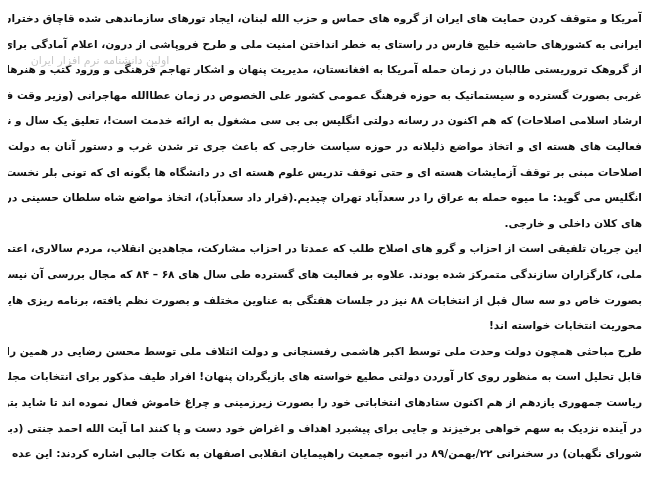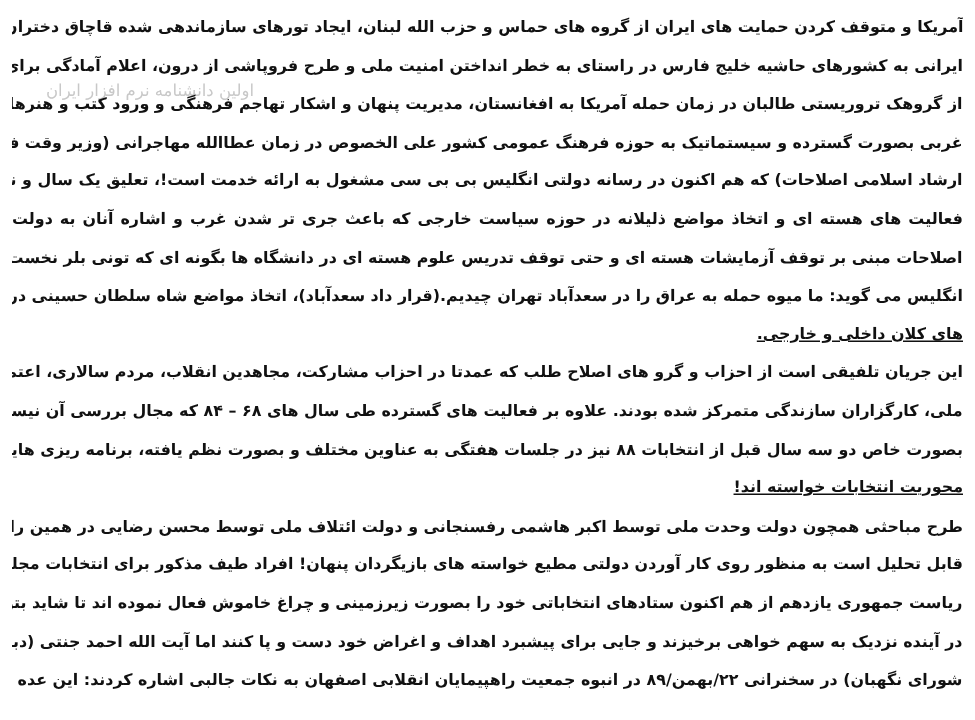--- a/index.html
+++ b/index.html
@@ -5,21 +5,21 @@
   html, body { margin:0; padding:0; background:#ffffff; }
   body { width:650px; height:480px; overflow:hidden; position:relative; }
   .page {
     position:absolute; left:8px; top:6px; width:634px;
     direction:rtl; text-align:justify;
     font-family:"DejaVu Sans", sans-serif; font-weight:bold;
     font-size:10.6px; line-height:25.6px; color:#111;
   }
   .para { margin:0; }
   .para .line { display:block; text-align:justify; text-align-last:justify; white-space:nowrap; overflow:hidden; }
-  .para .line.last { text-align-last:right;text-decoration:underline; }
+  .para .line.last { text-align-last:right; }
   .watermark {
     position:absolute; left:20px; top:54px; width:160px; height:30px;
     direction:rtl; text-align:center;
     font-family:"DejaVu Sans", sans-serif; font-size:11px; line-height:13px;
     color:#c8c8c8; font-weight:normal; pointer-events:none;
   }
 </style>
 </head>
 <body>
 
@@ -27,21 +27,21 @@
   <div>اولین دانشنامه نرم افزار ایران</div>
 </div>
 
 <div class="page">
   <div class="para">
     <span class="line">آمریکا و متوقف کردن حمایت های ایران از گروه های حماس  و حزب الله لبنان، ایجاد تورهای سازماندهی شده قاچاق دختران</span>
     <span class="line">ایرانی به کشورهای حاشیه خلیج فارس در راستای به خطر انداختن امنیت ملی و طرح فروپاشی از درون، اعلام آمادگی برای حمایت</span>
     <span class="line">از گروهک تروریستی طالبان در زمان حمله آمریکا به افغانستان، مدیریت پنهان و اشکار تهاجم فرهنگی و ورود کتب و هنرهای مبتذل</span>
     <span class="line">غربی بصورت گسترده و سیستماتیک به حوزه فرهنگ عمومی کشور علی الخصوص در زمان عطاالله مهاجرانی (وزیر وقت فرهنگ و</span>
     <span class="line">ارشاد اسلامی اصلاحات) که هم اکنون در رسانه دولتی انگلیس بی بی سی مشغول به ارائه خدمت است!، تعلیق یک سال و نیم</span>
-    <span class="line">فعالیت های هسته ای و اتخاذ مواضع ذلیلانه در حوزه سیاست خارجی که باعث جری تر شدن غرب و اشاره آنان به دولت</span>
+    <span class="line">فعالیت های هسته ای و اتخاذ مواضع ذلیلانه در حوزه سیاست خارجی که باعث جری تر شدن غرب و دستور آنان به دولت</span>
     <span class="line">اصلاحات مبنی بر توقف آزمایشات هسته ای و حتی توقف تدریس علوم هسته ای در دانشگاه ها بگونه ای که تونی بلر نخست وزیر</span>
     <span class="line">انگلیس می گوید: ما میوه حمله به عراق را در سعدآباد تهران چیدیم.(قرار داد سعدآباد)، اتخاذ مواضع شاه سلطان حسینی در حوزه</span>
     <span class="line last">های کلان داخلی و خارجی.</span>
   </div>
   <div class="para">
     <span class="line">این جریان تلفیقی است از احزاب و گرو های اصلاح طلب که عمدتا در احزاب مشارکت، مجاهدین انقلاب، مردم سالاری، اعتماد</span>
     <span class="line">ملی، کارگزاران سازندگی متمرکز شده بودند. علاوه بر فعالیت های گسترده طی سال های ۶۸ – ۸۴ که مجال بررسی آن نیست،</span>
     <span class="line">بصورت خاص دو سه سال قبل از انتخابات ۸۸ نیز در جلسات هفتگی به عناوین مختلف و بصورت نظم یافته، برنامه ریزی هایی با</span>
     <span class="line last">محوریت انتخابات خواسته اند!</span>
   </div>

